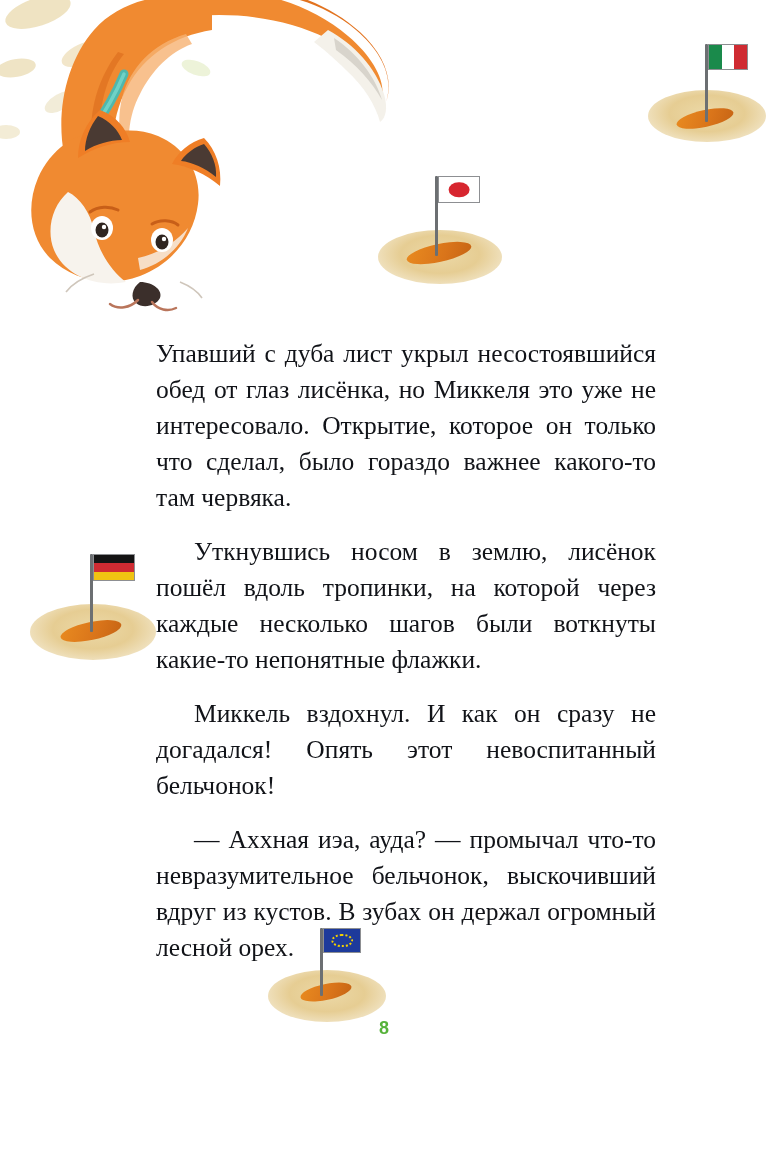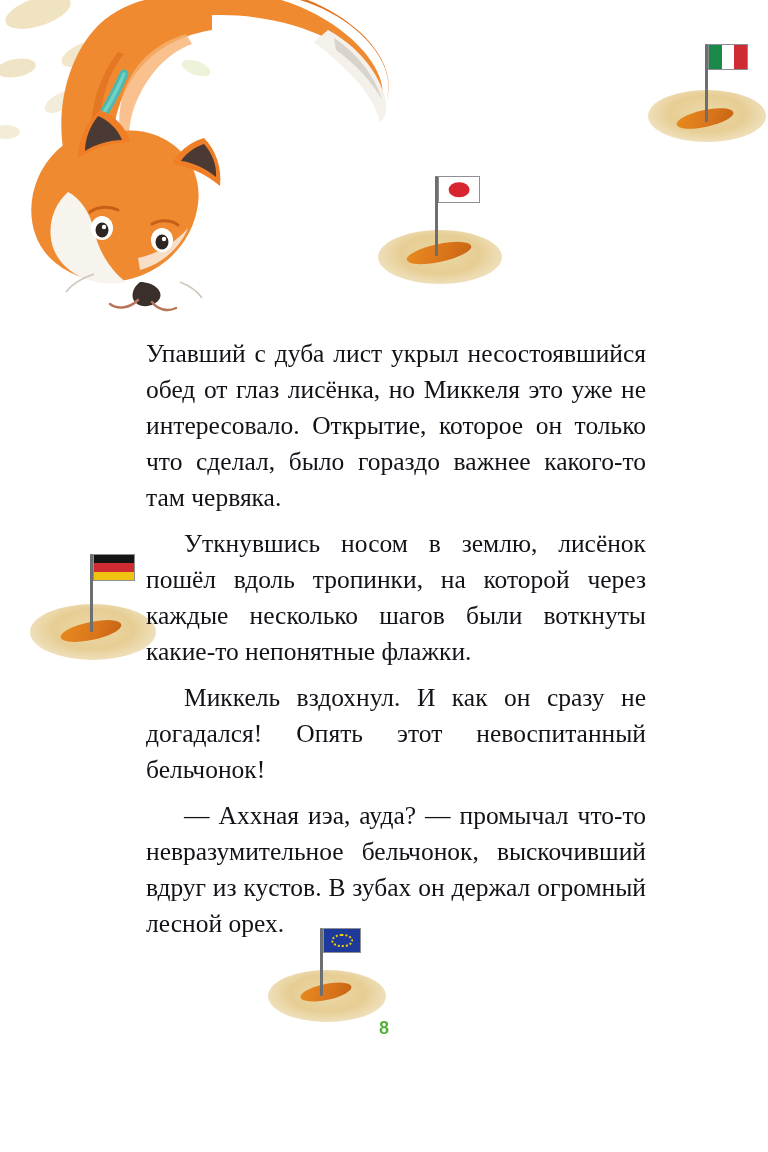--- a/index.html
+++ b/index.html
@@ -76,34 +76,34 @@
     width: 60%; height: 60%;
     transform: translate(-50%, -50%);
     border-radius: 50%;
     border: 2px dotted #f3d000;
     box-sizing: border-box;
   }
 
   
   .textcol {
     position: absolute;
-    left: 146px;
+    left: 156px;
     top: 336px;
     width: 500px;
   }
   .para {
     margin: 0 0 0 0;
     font-size: 25.5px;
     line-height: 36px;
     color: #111318;
     text-align: justify;
     text-justify: inter-word;
     hyphens: manual;
   }
-  .para + .para { margin-top: 10px; }
+  .para + .para { margin-top: 18px; }
   .para.indent { text-indent: 38px; }
 
   .folio {
     position: absolute;
     left: 0;
     right: 0;
     top: 1018px;
     text-align: center;
     font-family: "Liberation Sans", sans-serif;
     font-size: 18px;

